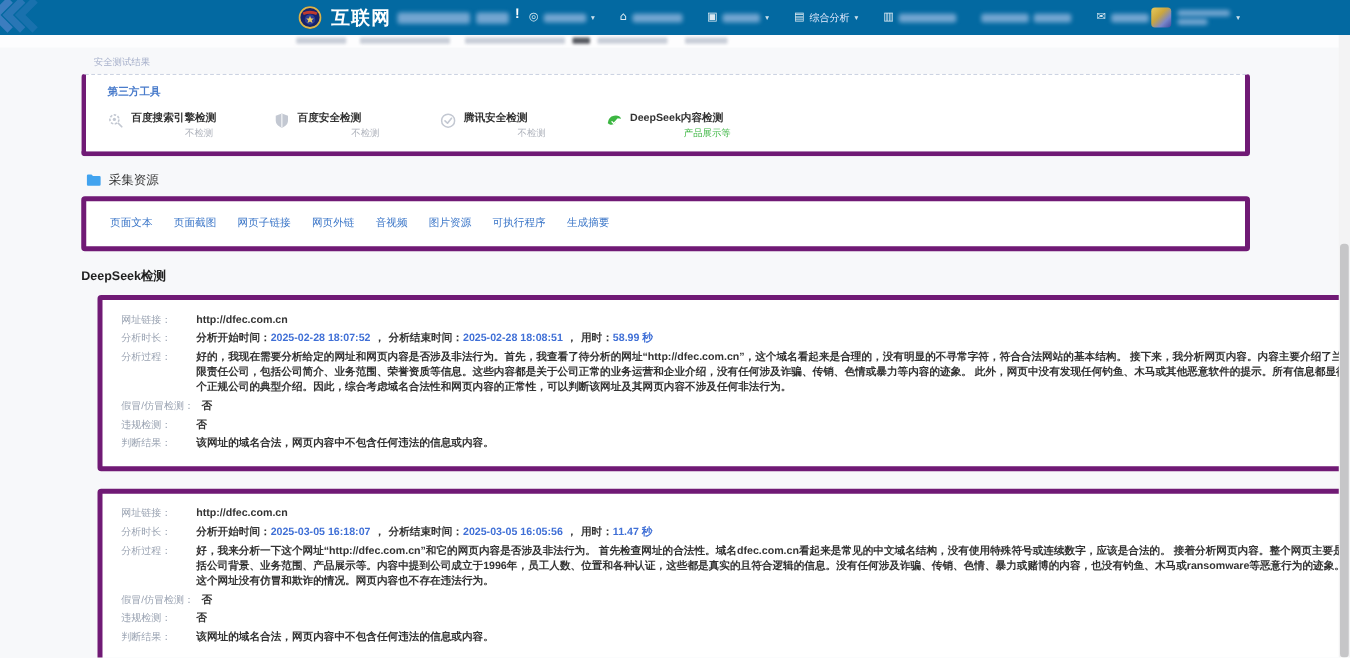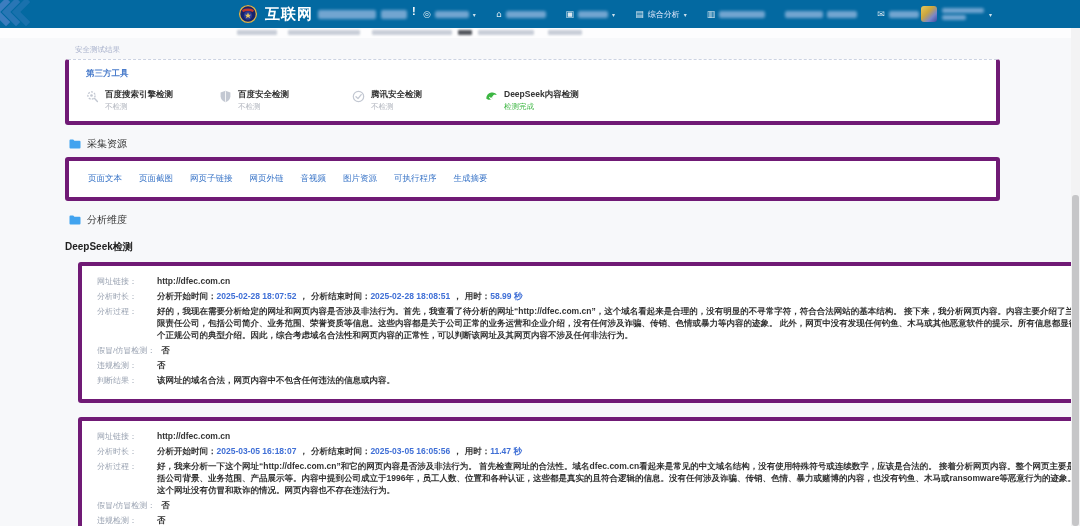--- a/index.html
+++ b/index.html
@@ -51,21 +51,21 @@
   
   main { padding:3px 0 0 65px; width:1000px; }
   .watermark { font-size:7.5px; color:#a7b0cb; margin:4px 0 4px 10px; }
   .card { background:#fff; border:4px solid #701a75; border-radius:3px; width:935px; }
   .tools-card { padding:7px 17px 9px; border-top:1px dashed #ccd3e2; }
   .tools-heading { color:#4a7ccb; font-weight:bold; font-size:8.5px; margin:1px 0 9px; }
   .tools-row { display:flex; }
   .tool { display:flex; gap:6px; width:133px; cursor:pointer; }
   .tool-icon { width:13px; height:13px; margin-top:1px; flex:0 0 auto; }
   .tool-name { font-size:8.5px; font-weight:bold; color:#333; line-height:10px; white-space:nowrap; }
-  .tool-status { font-size:7.5px; color:#b0b4bd; margin-top:3px; }
+  .tool-status { font-size:7.5px; color:#b0b4bd; margin-top:3px;margin-left:43px; }
   .tool-status.done { color:#3cb642; }
   .section-title { display:flex; align-items:center; gap:6px;
                    margin:12px 0 6px 4px; font-size:10px; color:#333; }
   .links-card { padding:12px 19px; display:flex; gap:17px; }
   .res-link { font-size:8.5px; color:#3b76c8; cursor:pointer; white-space:nowrap; }
   .sub-heading { font-size:10px; font-weight:bold; color:#1f1f1f; margin:13px 0 8px 0; }
   .result-card { margin-left:13px; width:1070px; padding:9px 15px 10px; margin-bottom:14px; }
   .row { display:flex; margin-bottom:3px; }
   .row-label { flex:0 0 auto; min-width:60px; padding-right:6px;
                font-size:8px; color:#9aa3b2; white-space:nowrap; padding-top:1px; }
@@ -194,21 +194,21 @@
         </div>
       </div>
 
       <div class="tool">
         <svg class="tool-icon" viewBox="0 0 13 13">
           <path d="M1.2 8.6 Q1.6 3.4 6.2 2.6 Q10.6 1.9 11.9 5 Q9.6 4.4 8.5 5.6 L7.4 8.2 Q5.3 10.4 2.8 9.6 Z" fill="#3cb642"></path>
           <polyline points="4.6,7.4 6,8.8 9.4,5.2" fill="none" stroke="#ffffff" stroke-width="1.1" stroke-linecap="round" stroke-linejoin="round"></polyline>
         </svg>
         <div>
           <div class="tool-name">DeepSeek内容检测</div>
-          <div class="tool-status done">检测完成</div>
+          <div class="tool-status done">产品展示等</div>
         </div>
       </div>
 
     </div>
   </section>
 
   <div class="section-title">
     <svg width="12" height="10" viewBox="0 0 12 10">
       <path d="M0.5 1.5 Q0.5 0.5 1.5 0.5 H4.2 L5.4 1.8 H10.5 Q11.5 1.8 11.5 2.8 V8.5 Q11.5 9.5 10.5 9.5 H1.5 Q0.5 9.5 0.5 8.5 Z" fill="#41a3ef"></path>
     </svg>
@@ -218,26 +218,20 @@
     <span class="res-link">页面文本</span>
     <span class="res-link">页面截图</span>
     <span class="res-link">网页子链接</span>
     <span class="res-link">网页外链</span>
     <span class="res-link">音视频</span>
     <span class="res-link">图片资源</span>
     <span class="res-link">可执行程序</span>
     <span class="res-link">生成摘要</span>
   </section>
 
-  <div class="section-title">
-    <svg width="12" height="10" viewBox="0 0 12 10">
-      <path d="M0.5 1.5 Q0.5 0.5 1.5 0.5 H4.2 L5.4 1.8 H10.5 Q11.5 1.8 11.5 2.8 V8.5 Q11.5 9.5 10.5 9.5 H1.5 Q0.5 9.5 0.5 8.5 Z" fill="#41a3ef"></path>
-    </svg>
-    <span>分析维度</span>
-  </div>
   <h3 class="sub-heading">DeepSeek检测</h3>
 
   <section class="card result-card">
     <div class="row">
       <span class="row-label">网址链接：</span>
       <span class="row-value">http://dfec.com.cn</span>
     </div>
     <div class="row">
       <span class="row-label">分析时长：</span>
       <span class="row-value">

